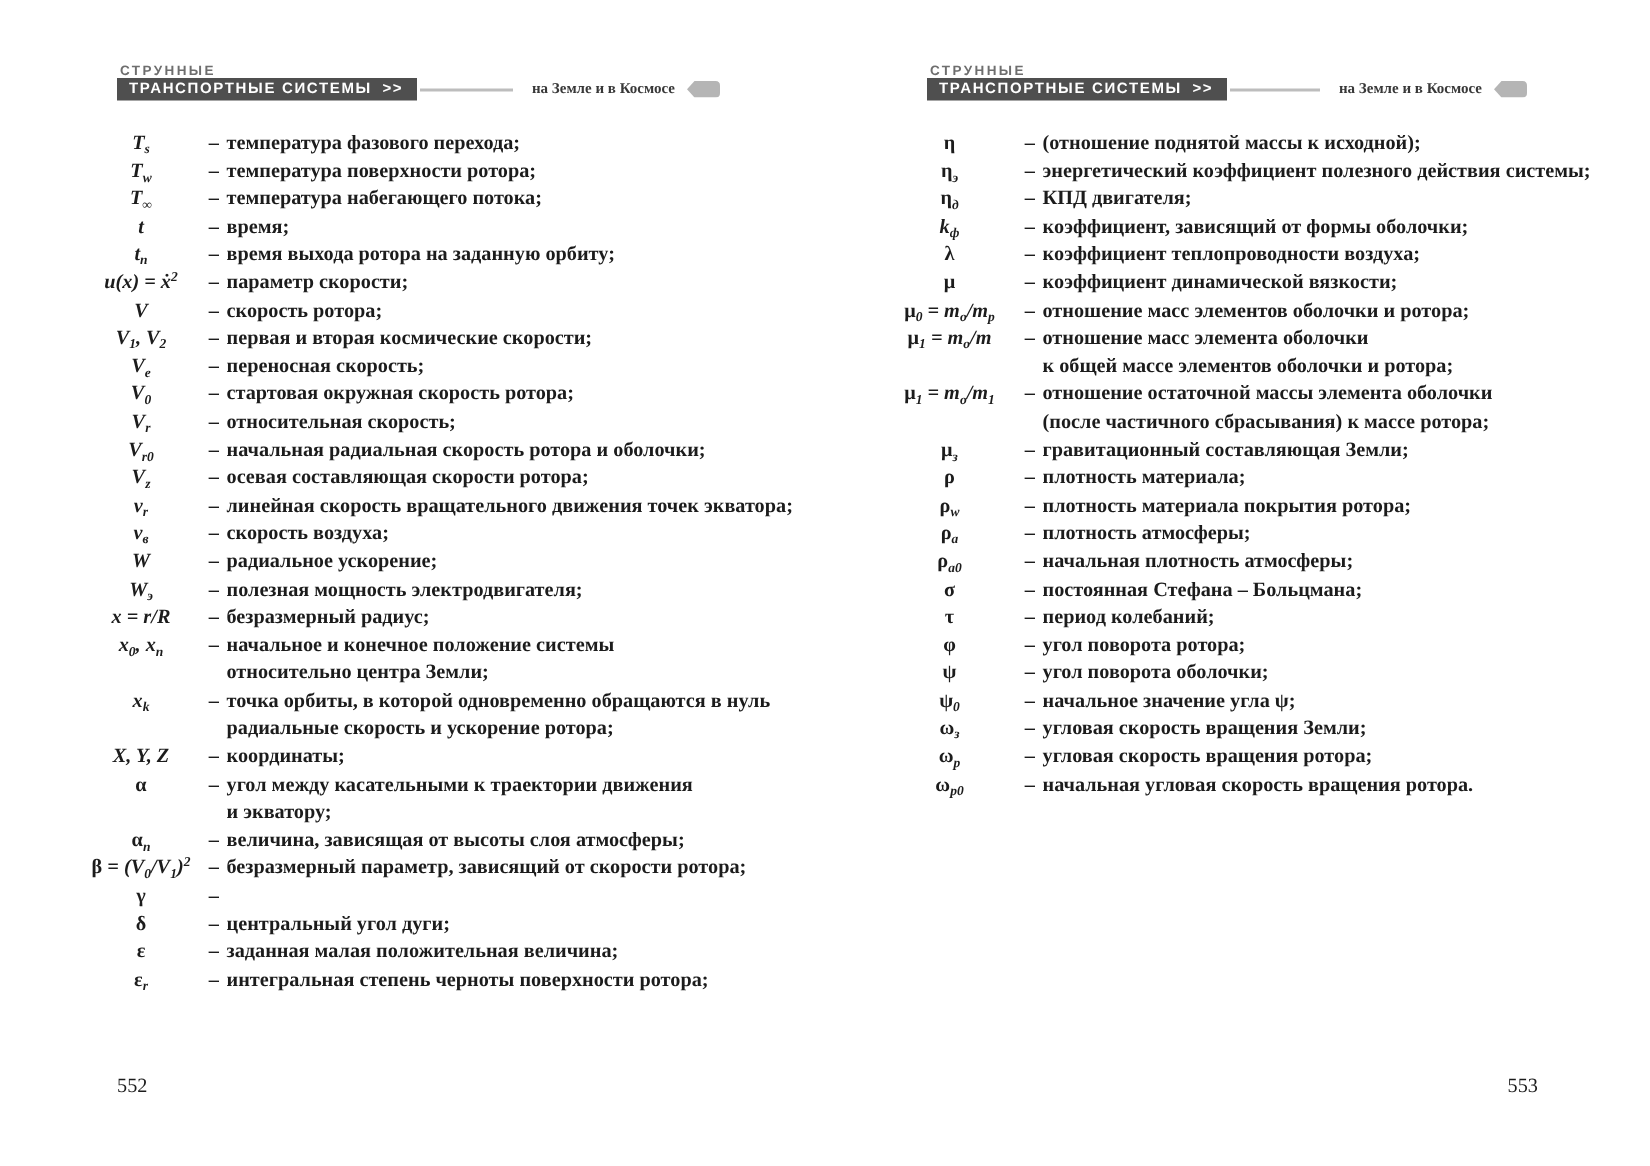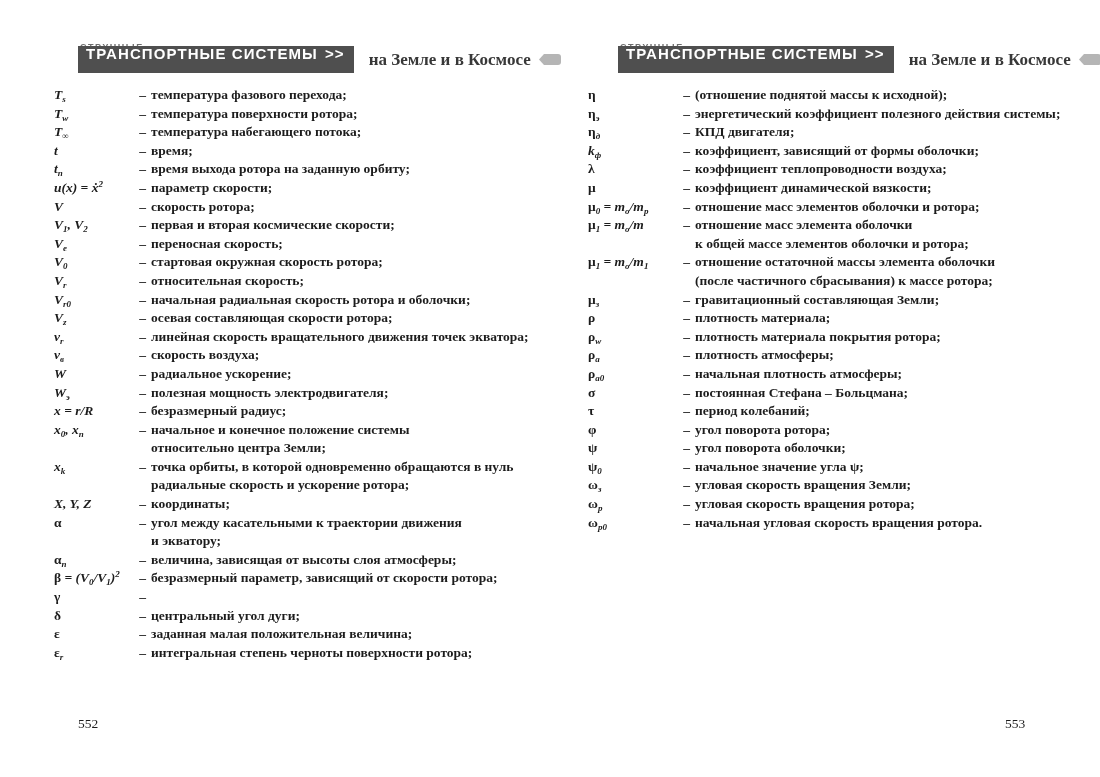--- a/index.html
+++ b/index.html
@@ -18,40 +18,40 @@
     font-size:9px;font-weight:bold;letter-spacing:1.6px;color:#6e6e6e;
   }
   #page-left .hdr-small{left:80px;}
   #page-right .hdr-small{left:70px;}
   .hdr-row{
     position:absolute;top:10px;height:15px;display:flex;align-items:center;
   }
   #page-left .hdr-row{left:78px;right:70px;}
   #page-right .hdr-row{left:68px;right:82px;}
   .hdr-box{
-    height:15px;display:flex;align-items:center;gap:7px;padding:0 9px 12px 8px;
-    font-family:"Liberation Sans",sans-serif;font-size:15px;font-weight:bold;
+    height:15px;display:flex;align-items:center;gap:7px;padding:0 9px 0 8px;
+    font-family:"Liberation Sans",sans-serif;font-size:10px;font-weight:bold;
     letter-spacing:1.1px;white-space:nowrap;flex:none;
   }
   .hdr-rule{flex:1;height:2px;margin-left:2px;}
   .hdr-title{
-    flex:none;font-size:17px;font-weight:bold;color:#383838;
+    flex:none;font-size:10px;font-weight:bold;color:#383838;
     margin:0 8px 0 13px;white-space:nowrap;
   }
   .hdr-arrow{flex:none;display:block;}
 
   
   .entries{
     position:absolute;top:86px;right:6px;
     font-size:13.5px;font-weight:bold;line-height:18.6px;
   }
   #page-left .entries{left:54px;}
   #page-right .entries{left:38px;}
   .entry{display:flex;align-items:baseline;}
-  .sym{flex:none;width:80px;text-align:left;font-style:italic;white-space:nowrap;}
+  .sym{flex:none;width:80px;text-align:center;font-style:italic;white-space:nowrap;}
   #page-right .sym{width:90px;}
   .sym .gk{font-style:normal;}
   .dash{flex:none;width:17px;text-align:center;font-style:normal;}
   .desc{flex:1;}
   sub,sup{font-size:9px;line-height:0;}
   sub{vertical-align:-3px;}
   sup{vertical-align:5px;}
 
   .pagenum{position:absolute;top:716px;font-size:13.5px;}
   #page-left .pagenum{left:78px;}

